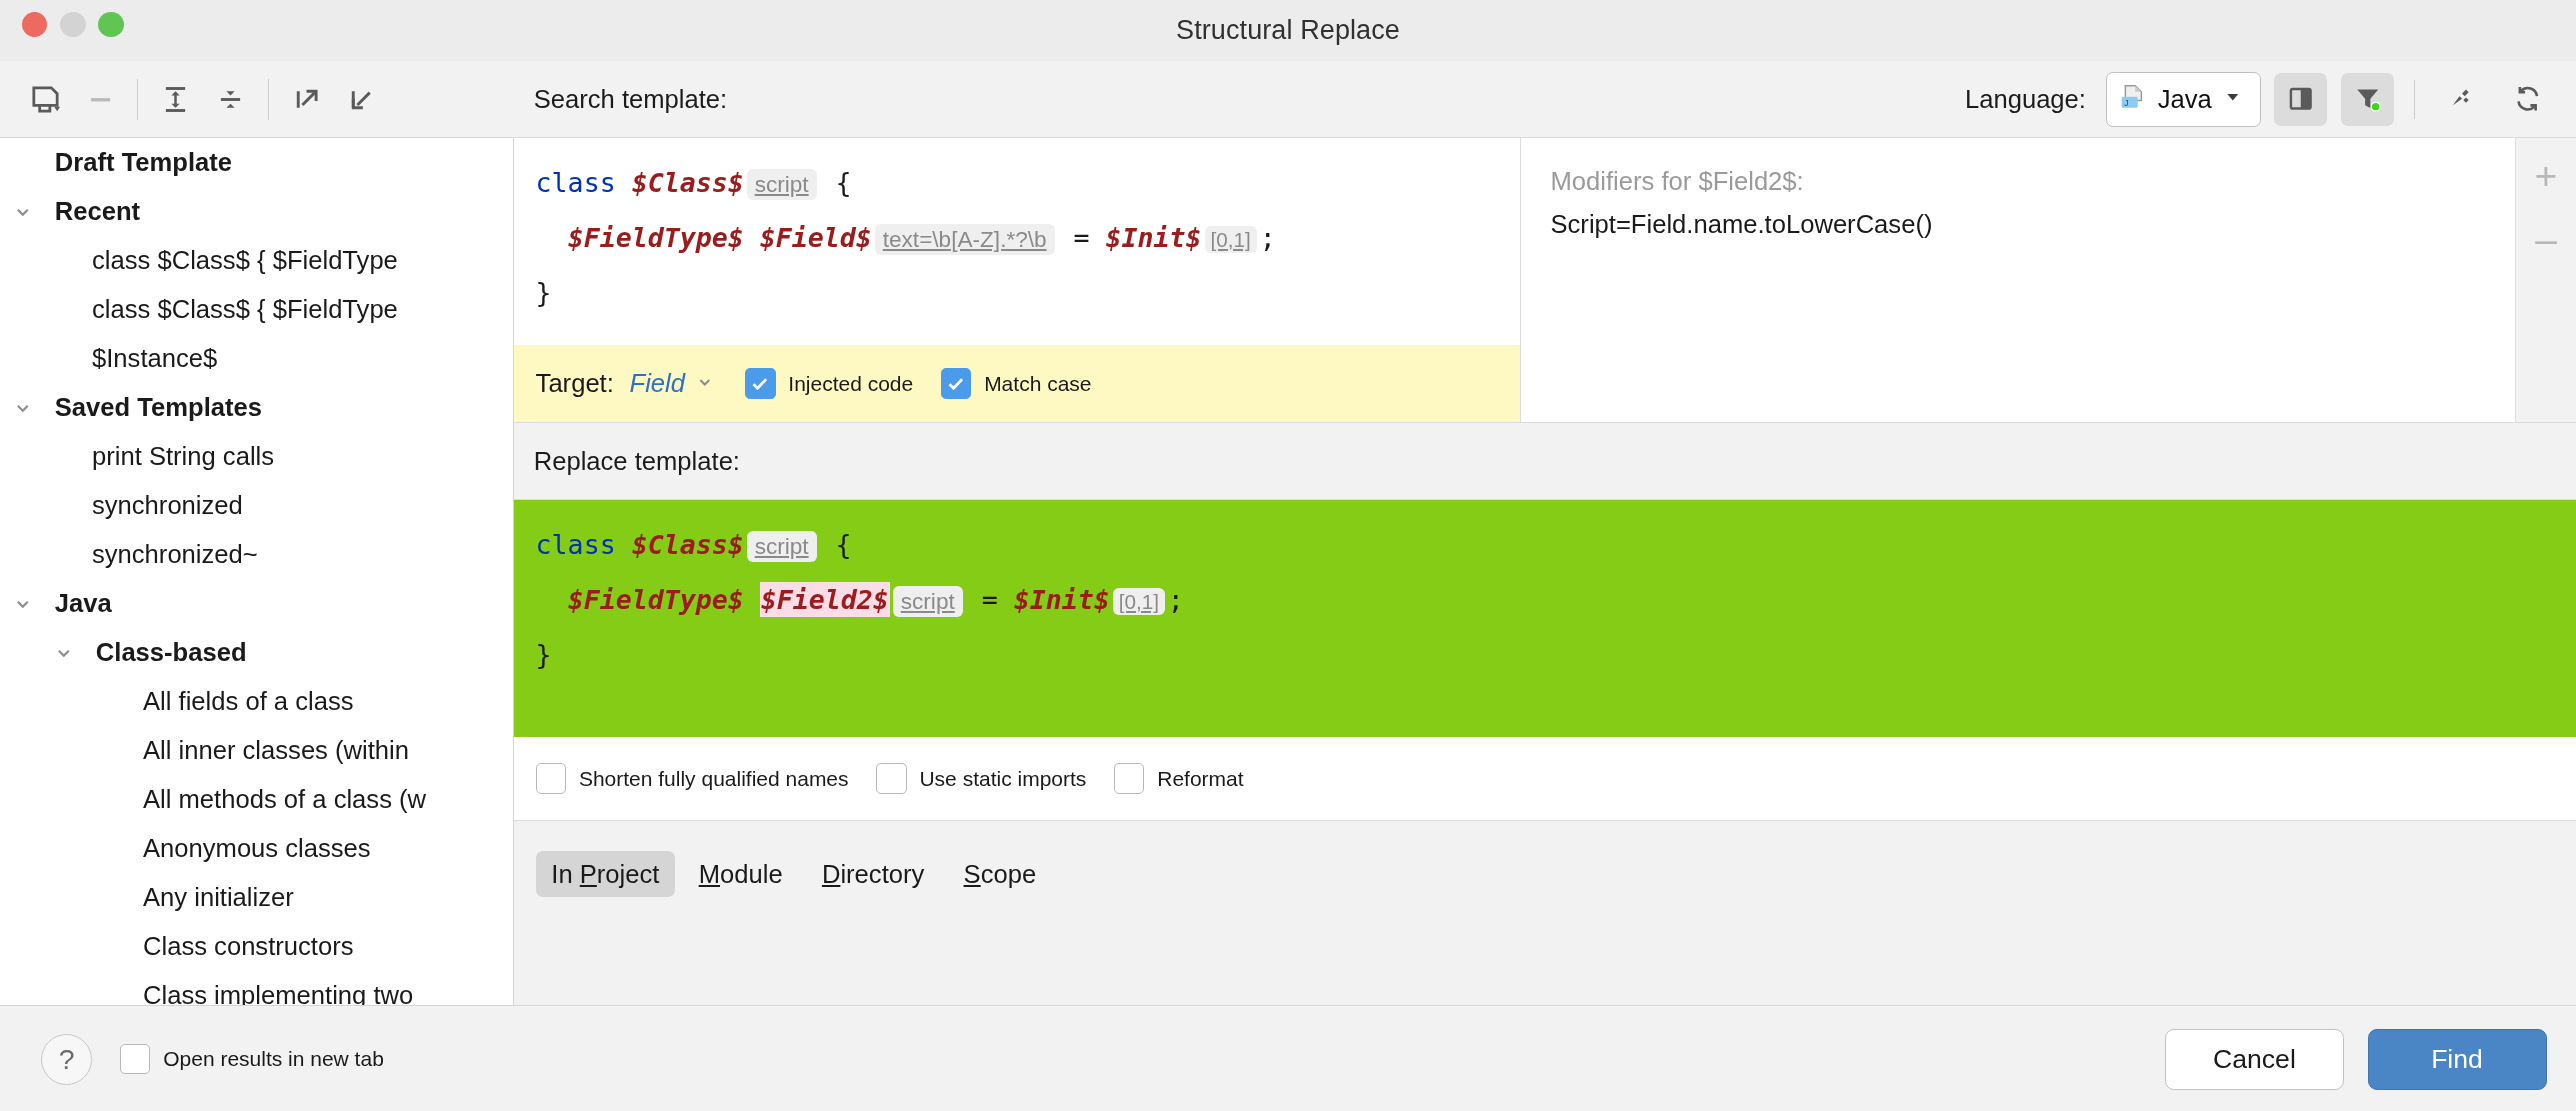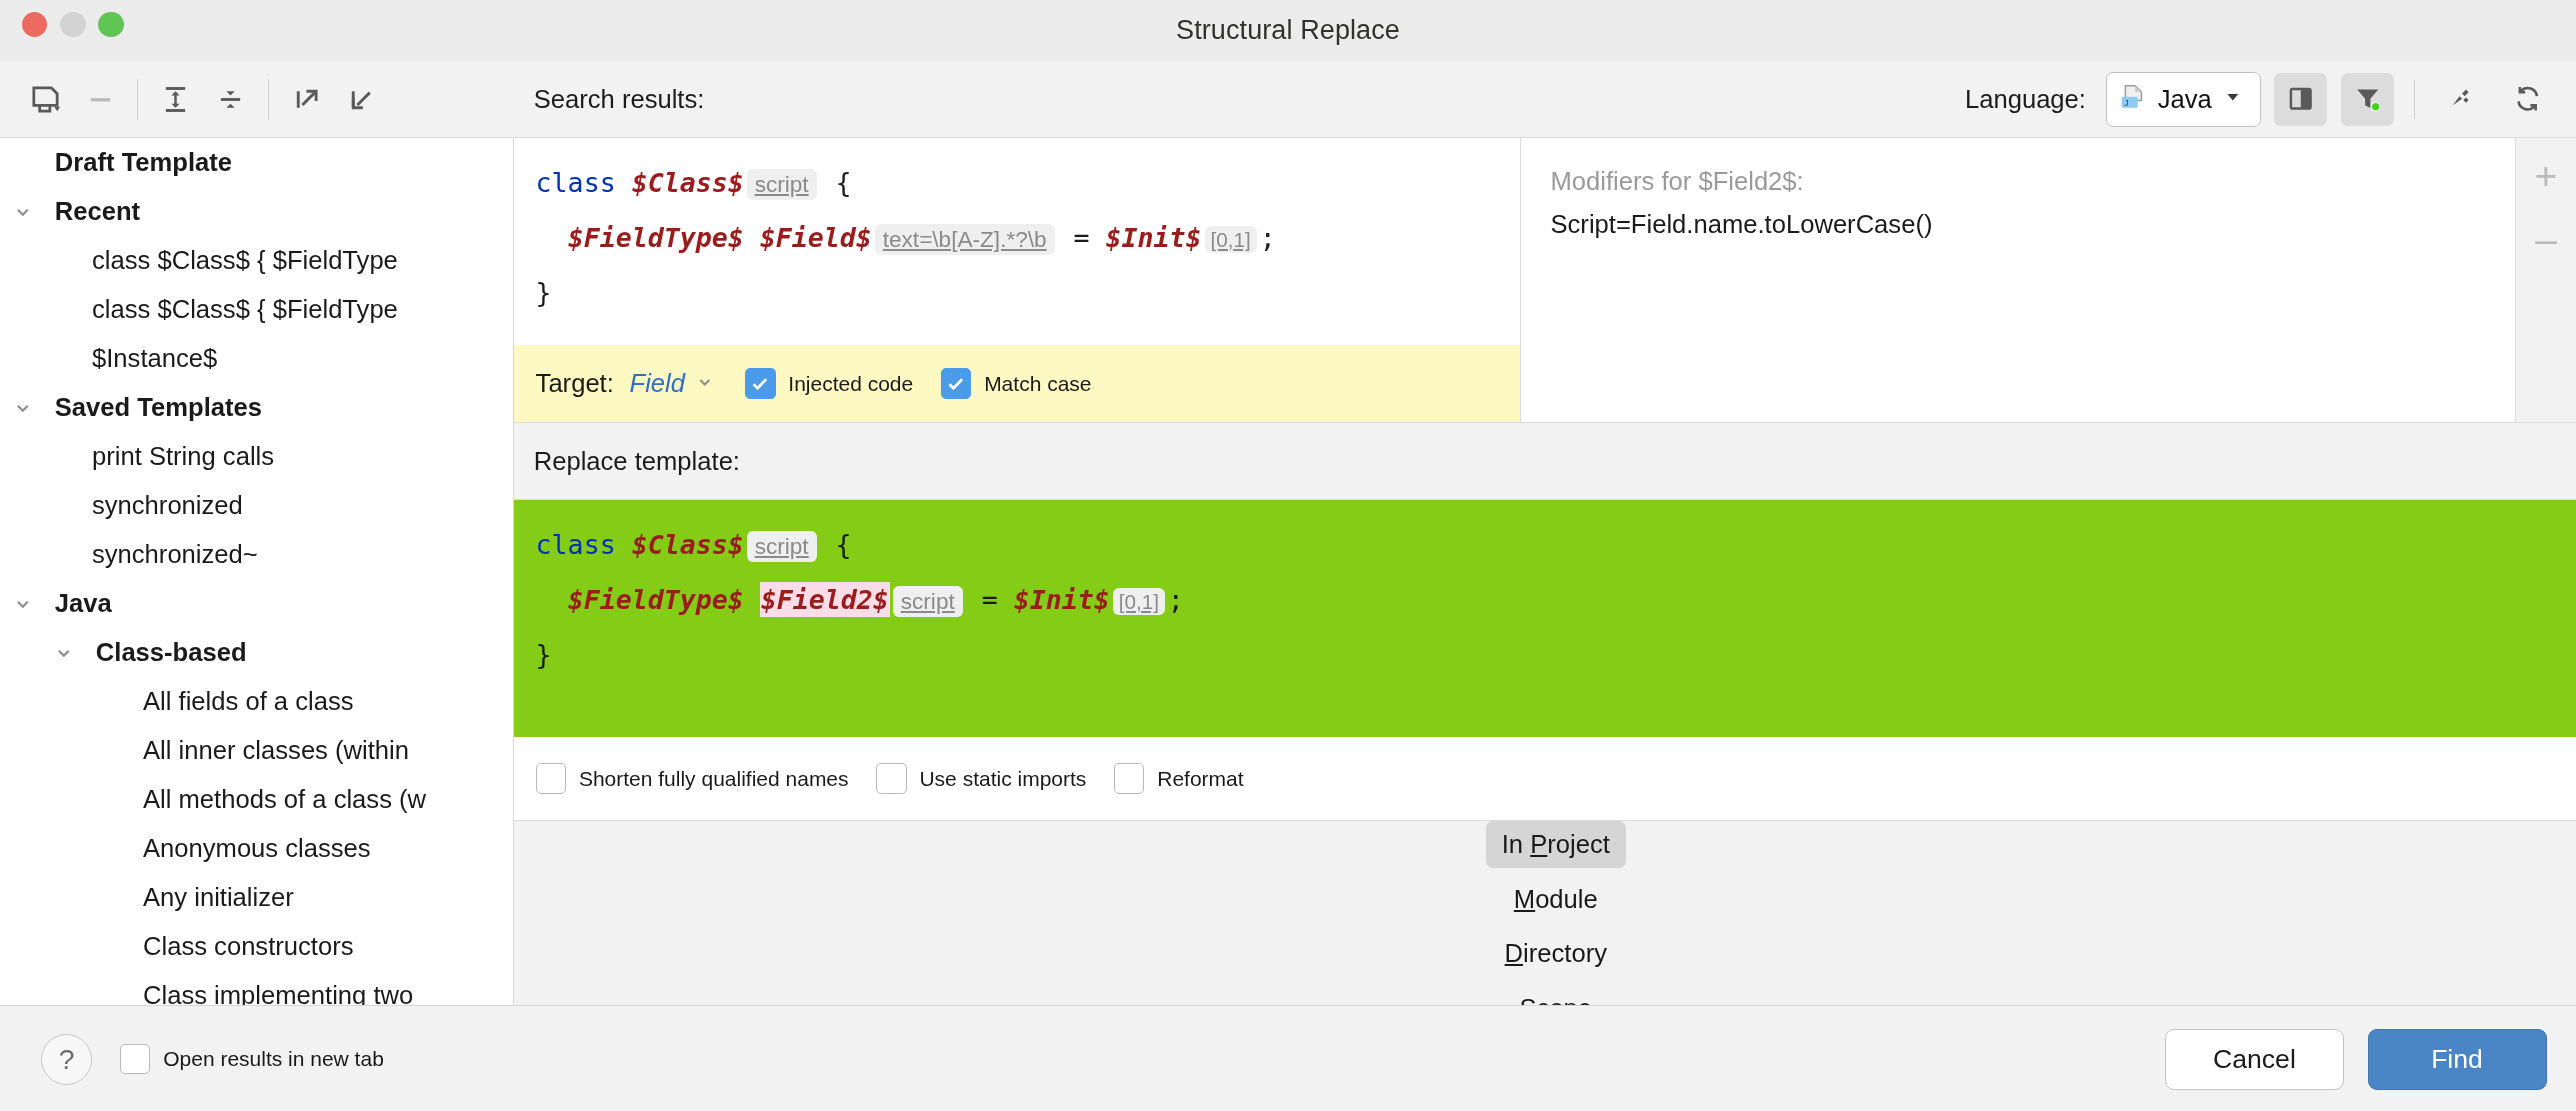--- a/index.html
+++ b/index.html
@@ -107,21 +107,21 @@
   }
   .box.checked { background: #4a9bea; border-color: #4a9bea; }
   .cbx .txt { font-size: 21px; color: #1a1a1a; }
 
   .replace-hdr { height: 77px; display: flex; align-items: center; background: #f2f2f2; border-bottom: 1px solid #dcdcdc; }
   .replace-pane { position: relative; height: 237px; background: #84cc16; }
   .opts-bar {
     height: 84px; background: #fff; display: flex; align-items: center; padding-left: 21.6px;
     border-bottom: 1px solid #dcdcdc;
   }
-  .scope-bar { height: 106px; background: #f2f2f2; display: flex; align-items: center; padding-left: 21.6px; gap: 7.9px; flex-direction: column; }
+  .scope-bar { height: 106px; background: #f2f2f2; display: flex; align-items: center; padding-left: 21.6px; gap: 7.9px; }
   .scope-tab { font-size: 25.6px; color: #1a1a1a; padding: 8.9px 15.7px; border-radius: 6.9px; }
   .scope-tab.sel { background: #d5d5d5; }
   .mn { text-decoration: underline; }
 
   .footer {
     position: absolute; left: 0; bottom: 0; width: 2576px; height: 107px;
     background: #f2f2f2; border-top: 1px solid #d6d6d6; display: flex; align-items: center; padding: 0 29.5px;
   }
   .help-btn {
     width: 51px; height: 51px; border-radius: 50%; border: 1px solid #c7c7c7; background: #f7f7f7;
@@ -284,21 +284,21 @@
     </div>
     <div class="row">
       <div class="chev"></div>
       <div class="label" style="padding-left:98px">Class implementing two</div>
     </div>
   </div>
 
   <div class="right">
 
     <div class="search-hdr">
-      <div class="hdr-label">Search results:</div>
+      <div class="hdr-label">Search template:</div>
       <div class="hdr-right">
         <div class="lang-label">Language:</div>
         <div class="lang-combo">
           <span>
             <svg width="29.5" height="29.5" viewBox="0 0 24 24">
               <path d="M6 3h8l5 5v7H6z" fill="#f0f0f0" stroke="#9a9a9a" stroke-width="1.2"></path>
               <path d="M14 3l5 5h-5z" fill="#c9c9c9"></path>
               <rect x="3" y="12" width="13" height="9" rx="1" fill="#8ecbf0"></rect>
               <text x="5" y="19.5" font-size="7" font-family="Liberation Sans" fill="#17496b">J</text>
             </svg>

